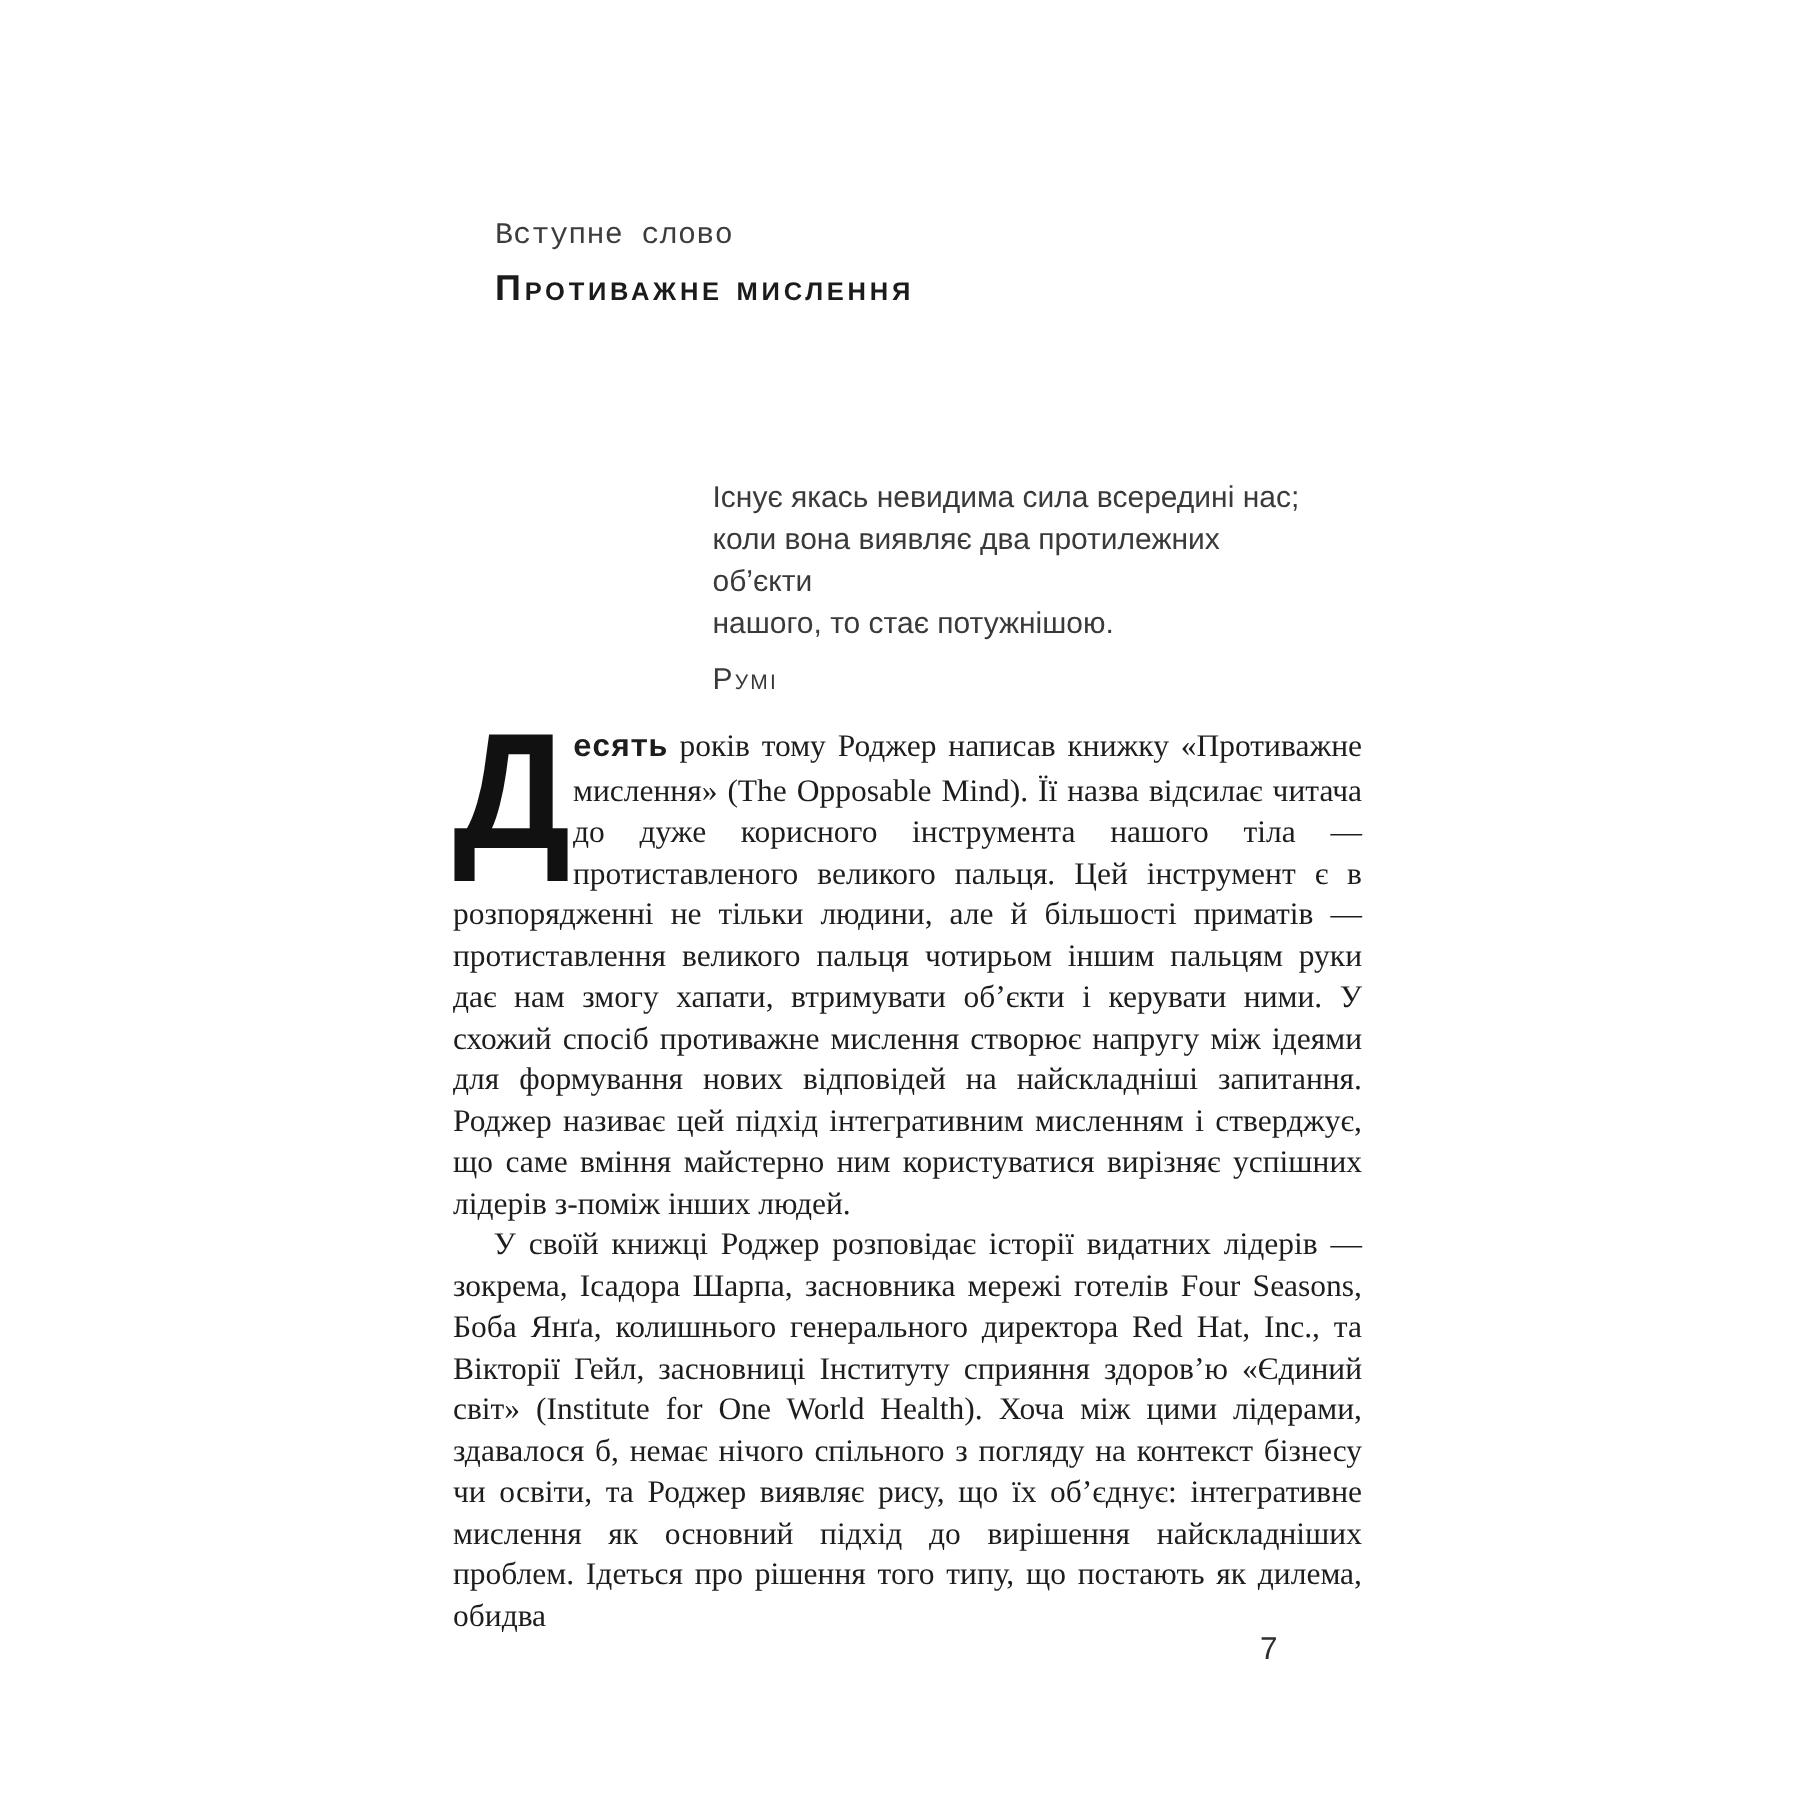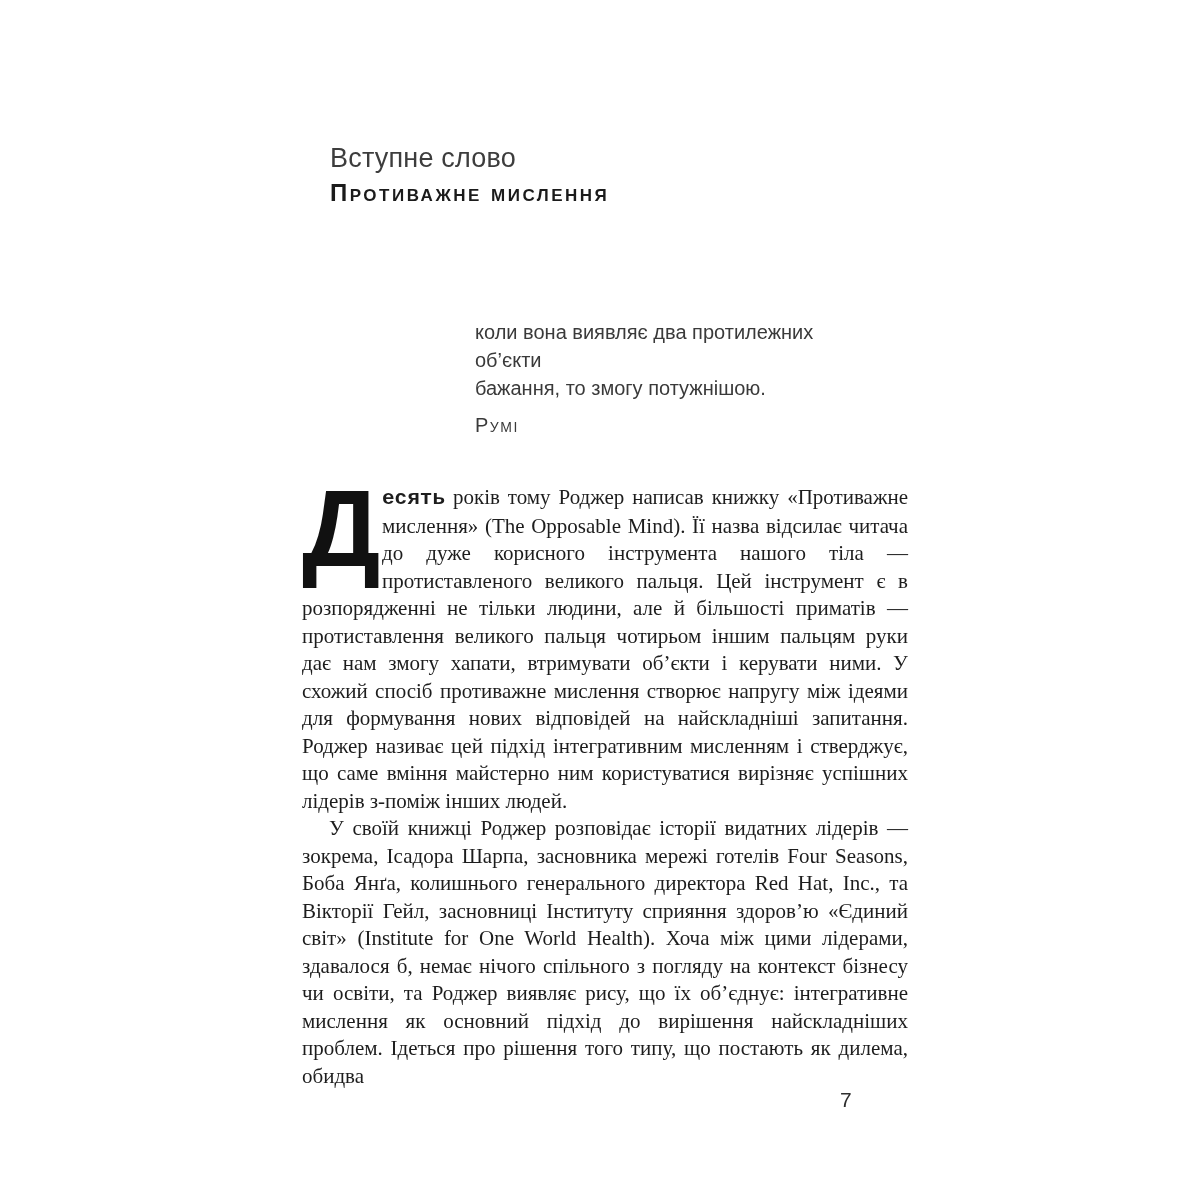--- a/index.html
+++ b/index.html
@@ -16,22 +16,22 @@
     color: #1e1e1e;
   }
 
   
   .chapter-header {
     position: absolute;
     left: 330px;
     top: 146px;
   }
   .kicker {
-    font-family: Liberation Sans, sans-serif;
-    font-size: 27px;
+    font-family: Liberation Mono, monospace;
+    font-size: 20px;
     line-height: 24px;
     font-weight: 400;
     color: #3d3d3d;
     letter-spacing: 0.2px;
   }
   .chapter-title {
     margin: 6px 0 0 0;
     font-family: "Liberation Sans", sans-serif;
     font-size: 24px;
     line-height: 34px;
@@ -109,22 +109,23 @@
 <body>
 
 <div class="page">
 
   <header class="chapter-header">
     <div class="kicker">Вступне слово</div>
     <h1 class="chapter-title">Противажне мислення</h1>
   </header>
 
   <blockquote class="epigraph">
+    <div class="epigraph-line">Існує якась невидима сила всередині нас;</div>
     <div class="epigraph-line">коли вона виявляє два протилежних об’єкти</div>
-    <div class="epigraph-line">бажання, то змогу потужнішою.</div>
+    <div class="epigraph-line">нашого, то стає потужнішою.</div>
     <div class="epigraph-attribution">Румі</div>
   </blockquote>
 
   <main class="body-text">
     <p class="para">
       <span class="drop-cap">Д</span><span class="bold-lead">есять</span><span> років тому Роджер написав книжку «Противажне мислення» (The Opposable Mind). Її назва відсилає читача до дуже корисного інструмента нашого тіла — протиставленого великого пальця. Цей інструмент є в розпорядженні не тільки людини, але й більшості приматів — протиставлення великого пальця чотирьом іншим пальцям руки дає нам змогу хапати, втримувати об’єкти і керувати ними. У схожий спосіб противажне мислення створює напругу між ідеями для формування нових відповідей на найскладніші запитання. Роджер називає цей підхід інтегративним мисленням і стверджує, що саме вміння майстерно ним користуватися вирізняє успішних лідерів з-поміж інших людей.</span>
     </p>
     <p class="para indented">У своїй книжці Роджер розповідає історії видатних лідерів — зокрема, Ісадора Шарпа, засновника мережі готелів Four Seasons, Боба Янґа, колишнього генерального директора Red Hat, Inc., та Вікторії Гейл, засновниці Інституту сприяння здоров’ю «Єдиний світ» (Institute for One World Health). Хоча між цими лідерами, здавалося б, немає нічого спільного з погляду на контекст бізнесу чи освіти, та Роджер виявляє рису, що їх об’єднує: інтегративне мислення як основний підхід до вирішення найскладніших проблем. Ідеться про рішення того типу, що постають як дилема, обидва</p>
   </main>
 

